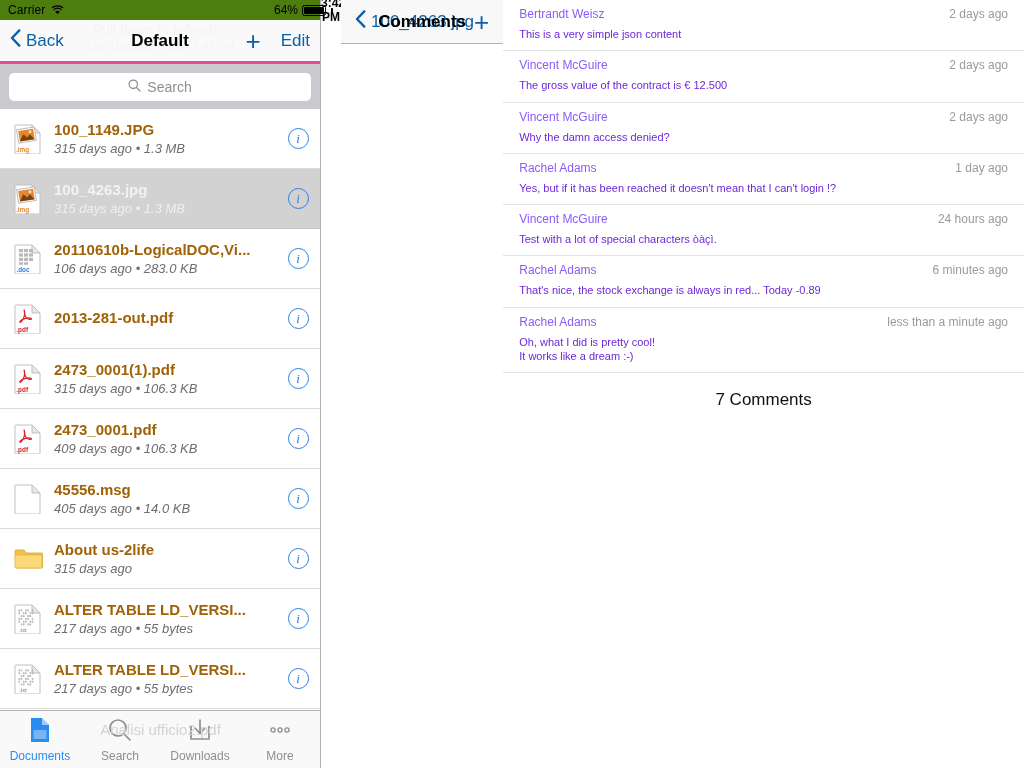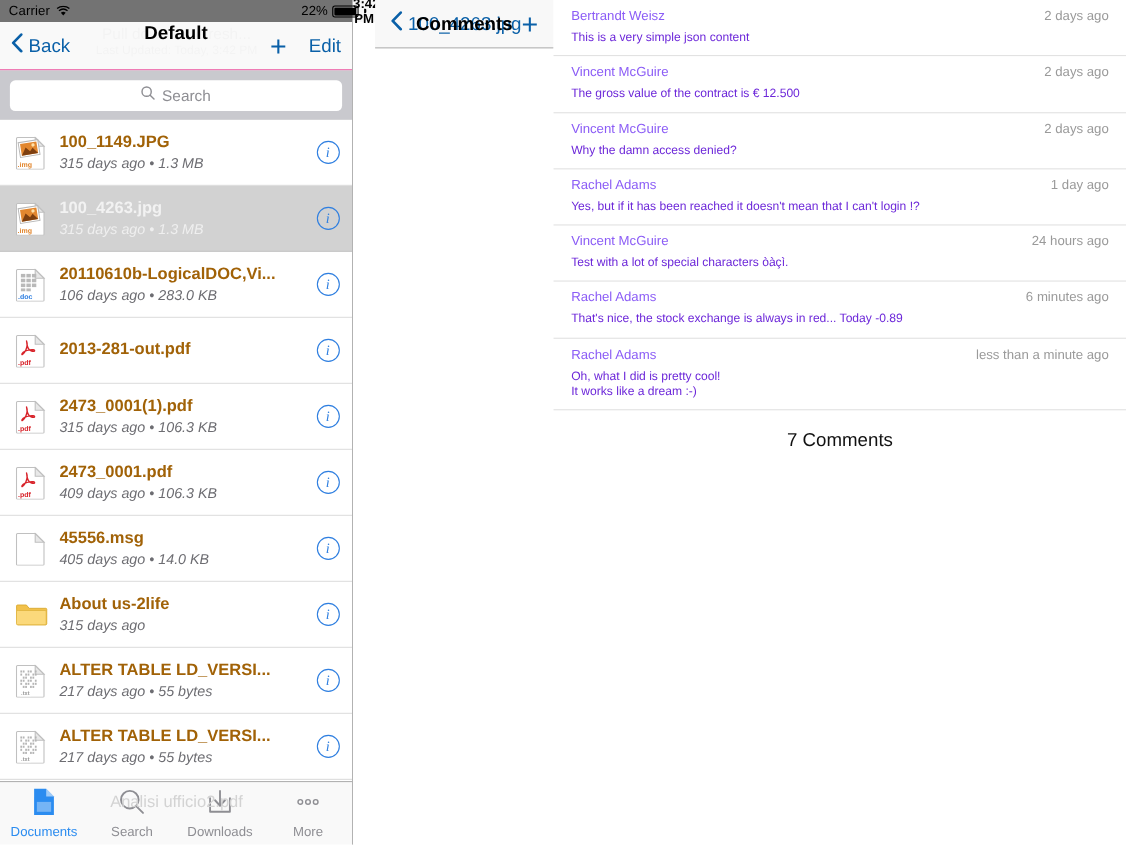--- a/index.html
+++ b/index.html
@@ -16,43 +16,43 @@
   .master {
     position: relative;
     width: 321px; height: 768px;
     background: #ffffff;
     border-right: 1px solid #b2b2b2;
     display: flex; flex-direction: column;
     overflow: hidden;
   }
   .status-bar-left {
     height: 20px; flex: 0 0 20px;
-    background: #737373;
+    background: #4d7c0f;
     display: flex; align-items: center;
     padding: 0 8px;
     font-size: 12px; color: #000;
   }
   .carrier-label { font-size: 12px; color: #000; letter-spacing: .1px; }
   .wifi-icon { margin-left: 6px; display: inline-flex; align-items: center; }
 
   
   .ghost-refresh {
     position: absolute; top: 22px; left: 0; width: 321px;
     text-align: center; z-index: 0;
     color: #c4c4c4; pointer-events: none;
   }
   .ghost-refresh .g1 { font-size: 14px; display:block; }
   .ghost-refresh .g2 { font-size: 11px; display:block; margin-top: 2px; }
 
   .navbar-left {
     position: relative; z-index: 2;
     height: 44px; flex: 0 0 44px;
     background: rgba(248,248,248,0.90);
-    border-bottom: 1px solid #ec4899;
-    display: flex; 
+    border-bottom: 3px solid #ec4899;
+    display: flex; align-items: center;
     padding: 0 10px;
   }
   .nav-back {
     display: flex; align-items: center;
     color: #0a60a8; font-size: 17px; cursor: pointer;
   }
   .chev { display: inline-block; margin-right: 5px; }
   .nav-title-left {
     position: absolute; left: 0; right: 0; text-align: center;
     font-size: 17px; font-weight: bold; color: #000;
@@ -510,21 +510,21 @@
           <span class="tab-label">More</span>
         </div>
       </div>
   </div>
 
   <div class="detail">
 
     <div class="status-bar-right">
       <span class="clock">3:42 PM</span>
       <span class="battery-group">
-        <span class="battery-pct">22%</span>
+        <span class="battery-pct">64%</span>
         <span class="battery-shell">
             <span class="battery-fill" id="batt-fill" style="width: 100%;"></span>
           </span>
         <span class="battery-nub"></span>
       </span>
     </div>
 
     <div class="navbar-right">
       <div class="nav-back">
         <span class="chev">

